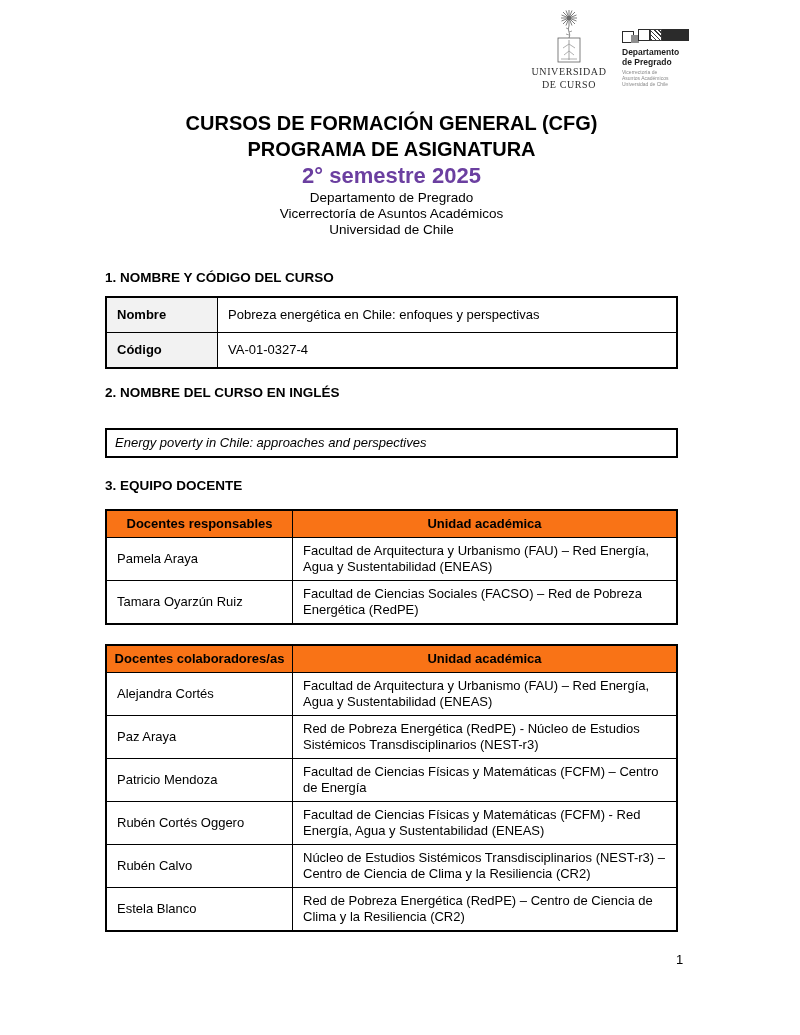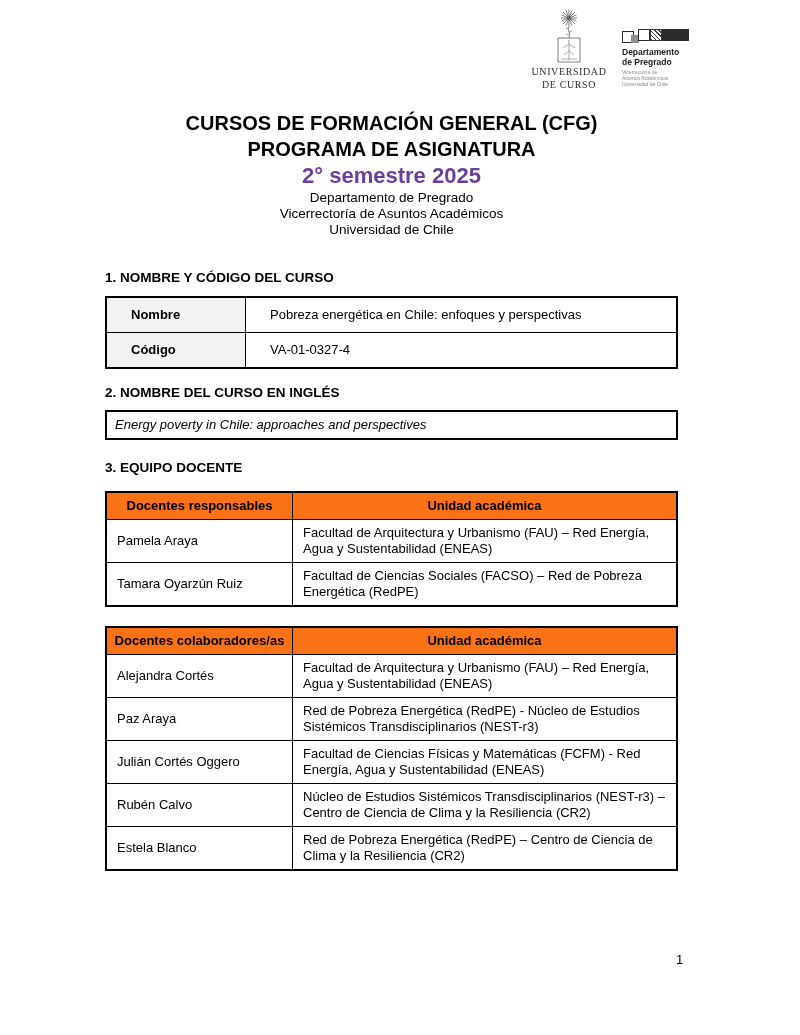--- a/index.html
+++ b/index.html
@@ -35,27 +35,27 @@
   
   .sec-h{font-size:13.5px;font-weight:bold;}
   .h1{margin-top:32px;}
   .h2{margin-top:16px;}
   .h3{margin-top:20px;}
   table{border-collapse:collapse;width:573px;table-layout:fixed;}
   table,td,th{border:1px solid #000;}
   table{border:2px solid #000;}
   .tbl1{margin-top:11px;}
   .tbl1 .lbl{width:90px;background:#f2f2f2;font-weight:bold;}
-  td,th{font-size:13px;line-height:16px;padding:9px 24px;vertical-align:middle;text-align:left;}
+  td,th{font-size:13px;line-height:16px;padding:9px 10px;vertical-align:middle;text-align:left;}
   .tbl-doc{margin-top:16px;}
   .tbl-doc2{margin-top:19px;}
   .tbl-doc th, .tbl-doc2 th{background:#f97316;text-align:center;padding:5px 6px;font-size:13px;}
   .tbl-doc td, .tbl-doc2 td{padding:5px 10px;}
   .tbl-doc .c1, .tbl-doc2 .c1{width:173px;}
-  .en-box{margin-top:10px;border:2px solid #000;padding:5px 8px;font-size:13px;line-height:16px;font-style:italic;}
+  .en-box{margin-top:28px;border:2px solid #000;padding:5px 8px;font-size:13px;line-height:16px;font-style:italic;}
   .page-num{position:absolute;top:952px;left:676px;font-size:13px;}
 </style>
 </head>
 <body>
 
 <div class="page">
 
   <div class="logos">
     <div class="uchile">
       <span>
@@ -158,21 +158,25 @@
       </tr>
       <tr>
         <td class="c1">Alejandra Cortés</td>
         <td>Facultad de Arquitectura y Urbanismo (FAU) – Red Energía, Agua y Sustentabilidad (ENEAS)</td>
       </tr>
       <tr>
         <td class="c1">Paz Araya</td>
         <td>Red de Pobreza Energética (RedPE) - Núcleo de Estudios Sistémicos Transdisciplinarios (NEST-r3)</td>
       </tr>
       <tr>
-        <td class="c1">Julián Cortés Oggero</td>
+        <td class="c1">Patricio Mendoza</td>
+        <td>Facultad de Ciencias Físicas y Matemáticas (FCFM) – Centro de Energía</td>
+      </tr>
+      <tr>
+        <td class="c1">Rubén Cortés Oggero</td>
         <td>Facultad de Ciencias Físicas y Matemáticas (FCFM) - Red Energía, Agua y Sustentabilidad (ENEAS)</td>
       </tr>
       <tr>
         <td class="c1">Rubén Calvo</td>
         <td>Núcleo de Estudios Sistémicos Transdisciplinarios (NEST-r3) – Centro de Ciencia de Clima y la Resiliencia (CR2)</td>
       </tr>
       <tr>
         <td class="c1">Estela Blanco</td>
         <td>Red de Pobreza Energética (RedPE) – Centro de Ciencia de Clima y la Resiliencia (CR2)</td>
       </tr>

